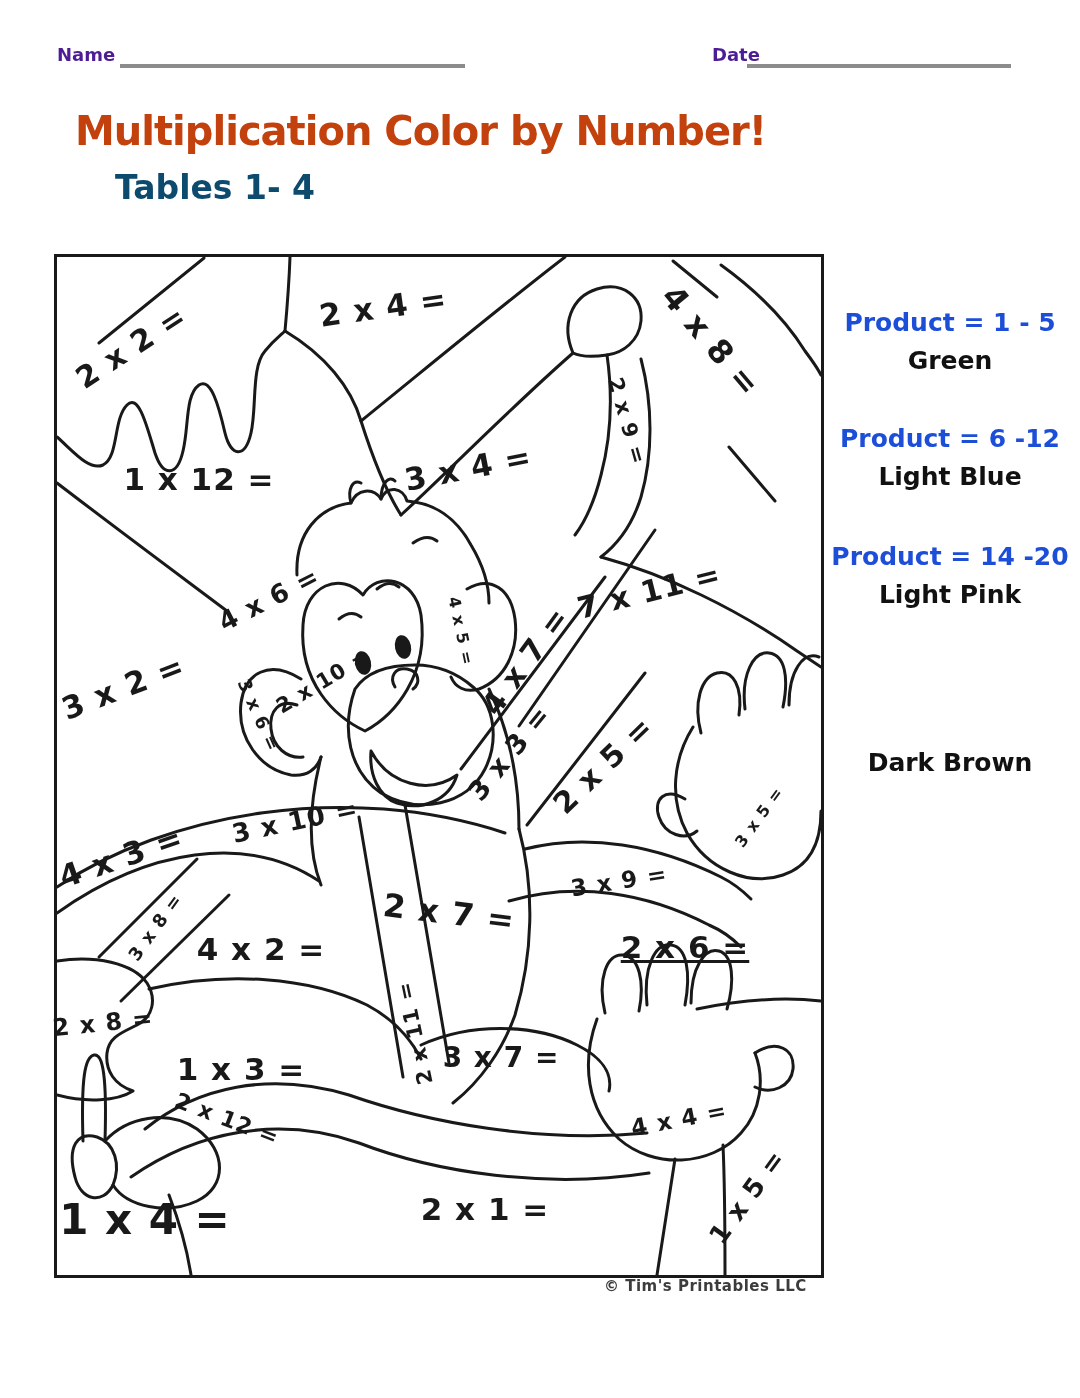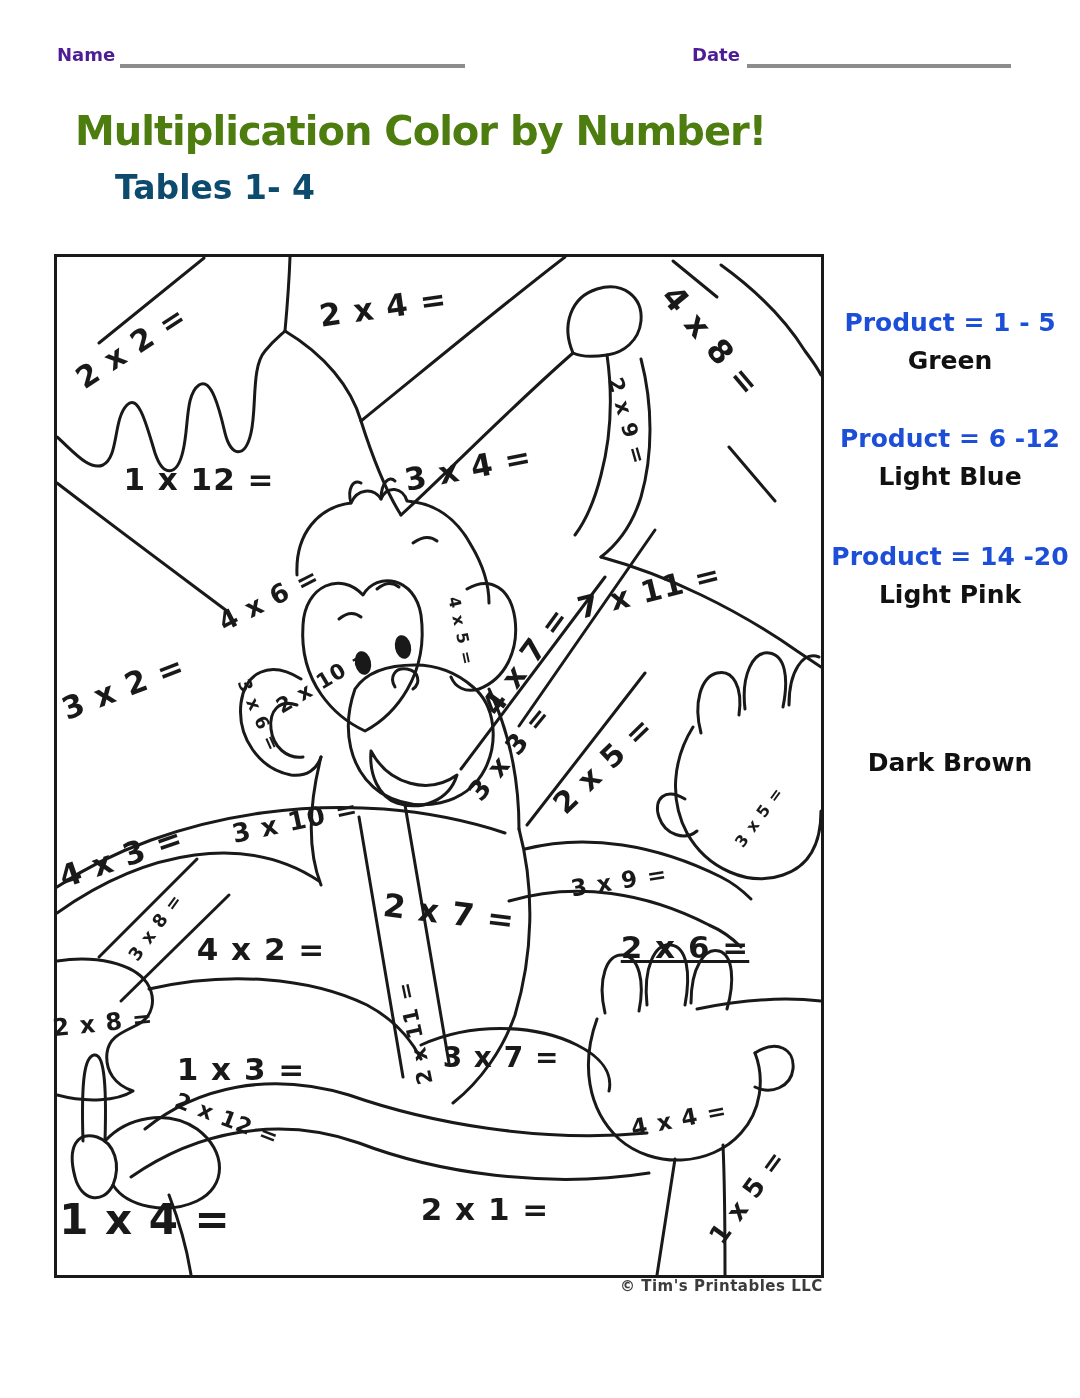--- a/index.html
+++ b/index.html
@@ -1,36 +1,36 @@
 <!DOCTYPE html>
 <html><head>
 <meta charset="utf-8">
 <style>
   html,body{margin:0;padding:0;background:#ffffff;}
   body{width:1080px;height:1398px;position:relative;font-family:"DejaVu Sans","Liberation Sans",sans-serif;color:#191919;overflow:hidden;}
   .abs{position:absolute;}
   .hdr-label{font-weight:bold;font-size:18px;color:#4c1d95;}
   .write-line{height:4px;background:#8c8c8c;}
-  .title{font-weight:bold;font-size:40px;letter-spacing:-1px;color:#4d7c0f;}
+  .title{font-weight:bold;font-size:40px;letter-spacing:-1px;color:#c2410c;}
   .subtitle{font-weight:bold;font-size:33px;letter-spacing:0px;color:#0c4a6e;}
   .picture-box{left:54px;top:254px;width:764px;height:1018px;border:3px solid #191919;box-sizing:content-box;background:#fff;}
   .prob{position:absolute;font-weight:bold;color:#191919;white-space:nowrap;transform-origin:center;letter-spacing:1px;}
   .legend{left:826px;top:254px;width:248px;height:600px;}
   .legend-item{position:absolute;width:248px;text-align:center;}
   .legend-range{font-weight:bold;font-size:25px;color:#1d4ed8;line-height:38px;white-space:nowrap;}
   .legend-color{font-weight:bold;font-size:25px;color:#111;line-height:38px;white-space:nowrap;}
-  .copyright{left:620px;top:1277px;font-size:15px;font-weight:bold;color:#3c3c3c;letter-spacing:0.5px;}
+  .copyright{left:604px;top:1277px;font-size:15px;font-weight:bold;color:#3c3c3c;letter-spacing:0.5px;}
   svg{position:absolute;left:0;top:0;}
 </style>
 </head>
 <body>
 
 <div class="abs hdr-label" style="left:57px;top:44px;">Name</div>
 <div class="abs write-line" style="left:120px;top:64px;width:345px;"></div>
-<div class="abs hdr-label" style="left:692px;top:44px;">Date</div>
+<div class="abs hdr-label" style="left:712px;top:44px;">Date</div>
 <div class="abs write-line" style="left:747px;top:64px;width:264px;"></div>
 
 <div class="abs title" style="left:75px;top:108px;">Multiplication Color by Number!</div>
 <div class="abs subtitle" style="left:115px;top:168px;">Tables 1- 4</div>
 
 <div class="abs picture-box">
   <svg width="764" height="1018" viewBox="0 0 764 1018">
     <g stroke="#191919" stroke-width="3" fill="none" stroke-linecap="round" stroke-linejoin="round">
 
       <g>

